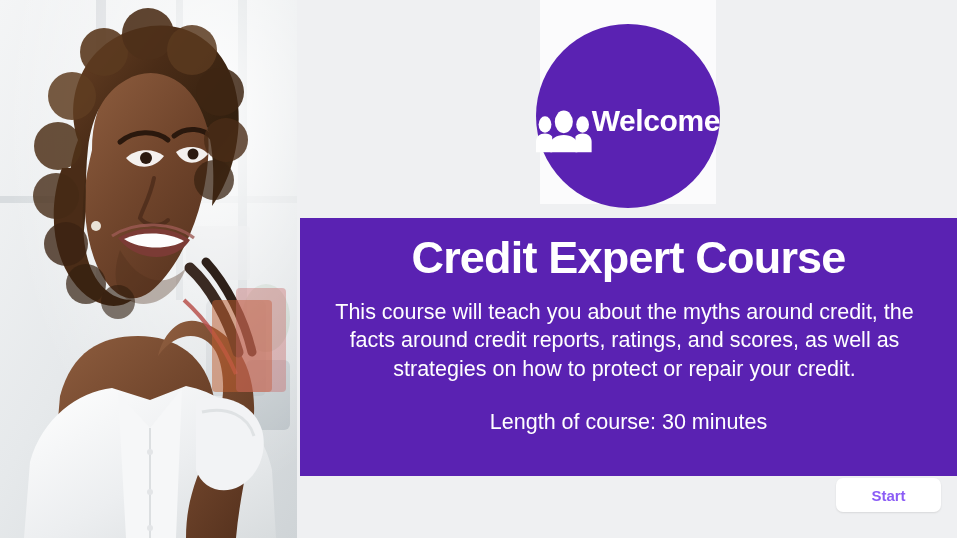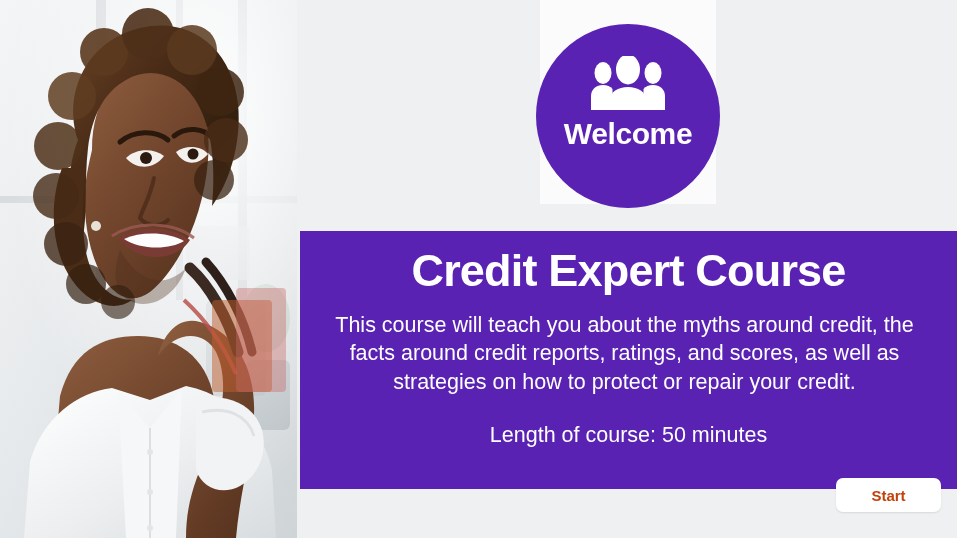--- a/index.html
+++ b/index.html
@@ -35,42 +35,42 @@
     width: 176px; height: 204px;
     background: #fbfbfc;
   }
   #welcome-circle {
     position: absolute;
     left: 536px; top: 24px;
     width: 184px; height: 184px;
     border-radius: 50%;
     background: #5a22b2;
     display: flex;
-    flex-direction: column;
+    flex-direction: row;
     align-items: center;
     justify-content: flex-start;
   }
   #people-icon {
     margin-top: 32px;
     width: 74px; height: 54px;
     display: block;
   }
   #welcome-label {
     margin-top: 9px;
     color: #ffffff;
     font-size: 30px;
     font-weight: bold;
     letter-spacing: -0.4px;
     line-height: 1;
   }
 
   
   #panel {
     position: absolute;
-    left: 300px; top: 231px;
+    left: 300px; top: 218px;
     width: 657px; height: 258px;
     background: #5a22b2;
     color: #ffffff;
     text-align: center;
   }
   #course-title {
     margin: 0;
     padding-top: 14px;
     font-size: 45px;
     font-weight: bold;
@@ -95,21 +95,21 @@
   }
 
   
   #start-button {
     position: absolute;
     left: 836px; top: 478px;
     width: 105px; height: 34px;
     background: #ffffff;
     border: none;
     border-radius: 7px;
-    color: #c2410c;
+    color: #8b5cf6;
     font-family: "Liberation Sans", sans-serif;
     font-size: 15px;
     font-weight: bold;
     cursor: pointer;
     padding: 0;
     box-shadow: 0 1px 2px rgba(0,0,0,0.10);
   }
 </style>
 </head>
 <body>
@@ -222,18 +222,18 @@
       <path d="M0 54 L0 40 C0 33.5 5 29 12 29 C16 29 19.5 30.5 21.5 33 L21.5 54 Z" fill="#ffffff"></path>
       <path d="M74 54 L74 40 C74 33.5 69 29 62 29 C58 29 54.5 30.5 52.5 33 L52.5 54 Z" fill="#ffffff"></path>
       <path d="M19 54 L19 44 C19 36 27 31 37 31 C47 31 55 36 55 44 L55 54 Z" fill="#ffffff"></path>
     </svg>
     <div id="welcome-label">Welcome</div>
   </div>
 
   <div id="panel">
     <h1 id="course-title">Credit Expert Course</h1>
     <p id="course-desc">This course will teach you about the myths around credit, the facts around credit reports, ratings, and scores, as well as strategies on how to protect or repair your credit.</p>
-    <p id="course-length">Length of course: 50 minutes</p>
+    <p id="course-length">Length of course: 30 minutes</p>
   </div>
 
   <button id="start-button">Start</button>
 
 </div>
 
 </body></html>

